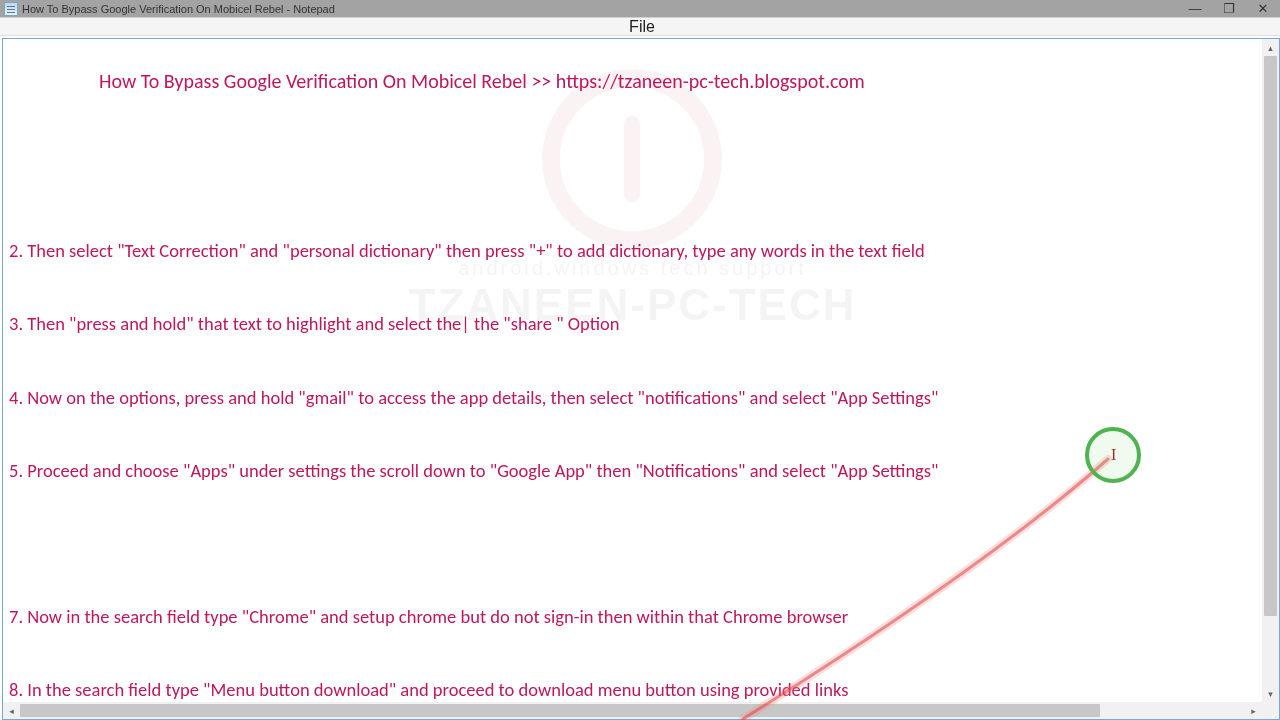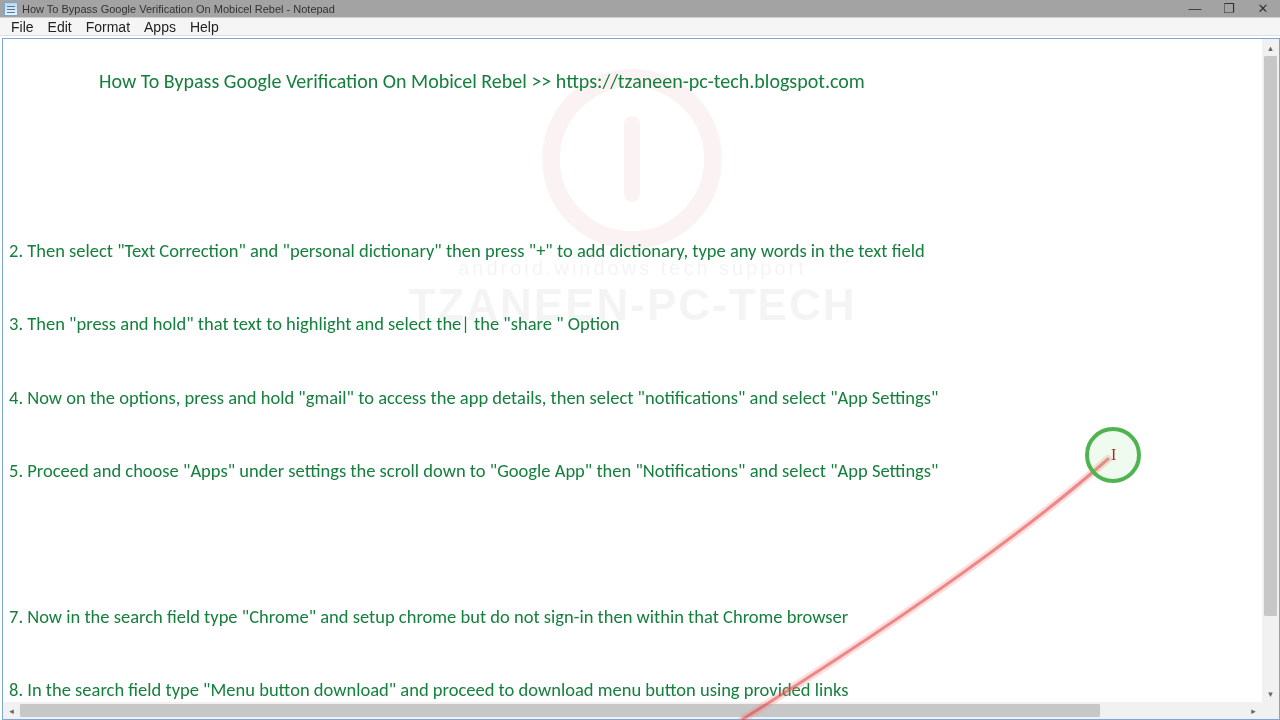--- a/index.html
+++ b/index.html
@@ -4,26 +4,26 @@
 <style>
   * { margin: 0; padding: 0; box-sizing: border-box; }
   html, body { width: 1280px; height: 720px; overflow: hidden; font-family: "Segoe UI", Tahoma, sans-serif; background: #fff; }
   .titlebar { height: 18px; display: flex; align-items: center; background: #a3a3a3; border-bottom: 1px solid #d0d0d0; font-size: 11px; color: #333; padding-left: 4px; }
   .titlebar .icon { width: 14px; height: 14px; margin-right: 4px; background: linear-gradient(180deg,#b8d8f0,#e8f2fa); border: 1px solid #7aa6c8; position: relative; }
   .titlebar .icon::after { content:""; position:absolute; left:2px; right:2px; top:3px; height:1px; background:#5a7a98; box-shadow: 0 3px 0 #5a7a98, 0 6px 0 #5a7a98; }
   .titlebar .title { flex: 1; white-space: nowrap; overflow: hidden; }
   .winbtns { display: flex; height: 100%; }
   .winbtn { width: 34px; display: flex; align-items: center; justify-content: center; font-size: 13px; color: #333; }
   .winbtn.close { width: 34px; }
-  .menubar { height: 18px; display: flex; align-items: center; background: #f5f5f5; border-bottom: 1px solid #e0e0e0; font-size: 14px; padding-left: 4px; gap: 0; }
+  .menubar { height: 18px; display: flex; align-items: center; background: #f5f5f5; border-bottom: 1px solid #e0e0e0; font-size: 16px; padding-left: 4px; gap: 0; flex-direction: column; }
   .menuitem { padding: 0 7px; color: #222; }
   .client { position: relative; width: 100%; height: calc(720px - 18px - 18px); }
   .editor-wrap { position: absolute; left: 2px; top: 2px; right: 0; bottom: 0; border: 1px solid #7aa6d8; background: #fff; }
   .editor { position: absolute; left: 0; top: 0; right: 17px; bottom: 17px; overflow: hidden; }
-  .content { position: relative; width: 100%; height: 100%; font-family: Calibri, "Segoe UI", sans-serif; font-size: 18.5px; color: #15803d; line-height: 1.2; white-space: nowrap; }
+  .content { position: relative; width: 100%; height: 100%; font-family: Calibri, "Segoe UI", sans-serif; font-size: 18.5px; color: #be185d; line-height: 1.2; white-space: nowrap; }
   .line { position: absolute; left: 6px; }
   .heading { position: absolute; left: 96px; top: 30px; font-size: 20px; }
   .watermark { position: absolute; left: 0; right: 17px; top: 0; bottom: 17px; pointer-events: none; display: flex; align-items: flex-start; justify-content: center; padding-top: 30px; opacity: 0.045; }
   .watermark-inner { text-align: center; }
   .wm-ring { width: 180px; height: 180px; border: 18px solid #b00; border-radius: 50%; margin: 0 auto 8px; position: relative; }
   .wm-ring::after { content:""; position:absolute; left:50%; top:20%; width:16px; height:60%; background:#b00; transform: translateX(-50%); border-radius:8px; }
   .wm-text1 { font-size: 20px; letter-spacing: 3px; color:#000000; }
   .wm-text2 { font-size: 44px; font-weight: 700; letter-spacing: 2px; color:#222; }
   .vscroll { position: absolute; right: 0; top: 0; bottom: 17px; width: 17px; background: #f1f1f1; }
   .vscroll .up, .vscroll .down { position: absolute; left:0; right:0; height: 17px; display:flex; align-items:center; justify-content:center; color:#666; font-size:9px; }

